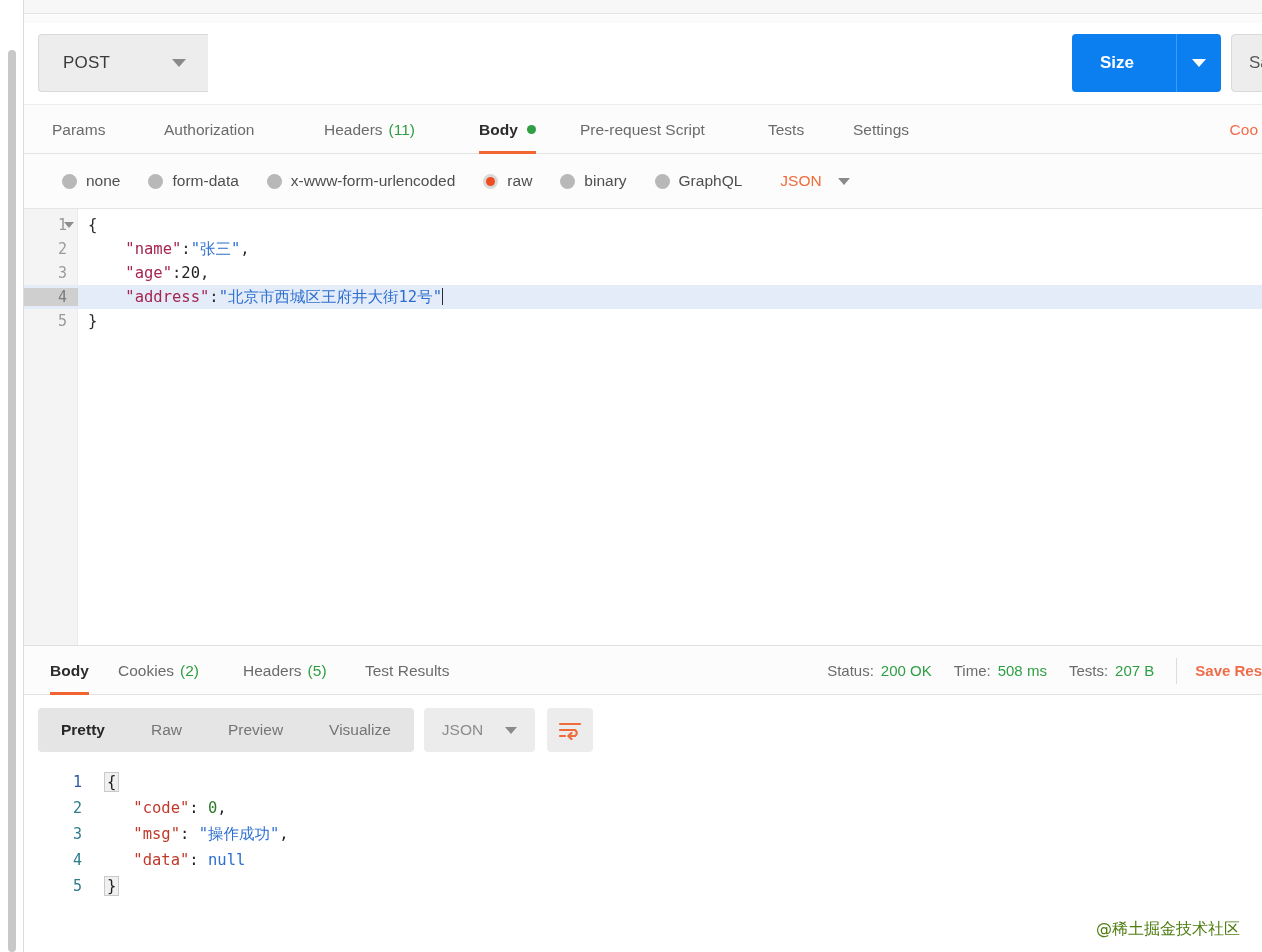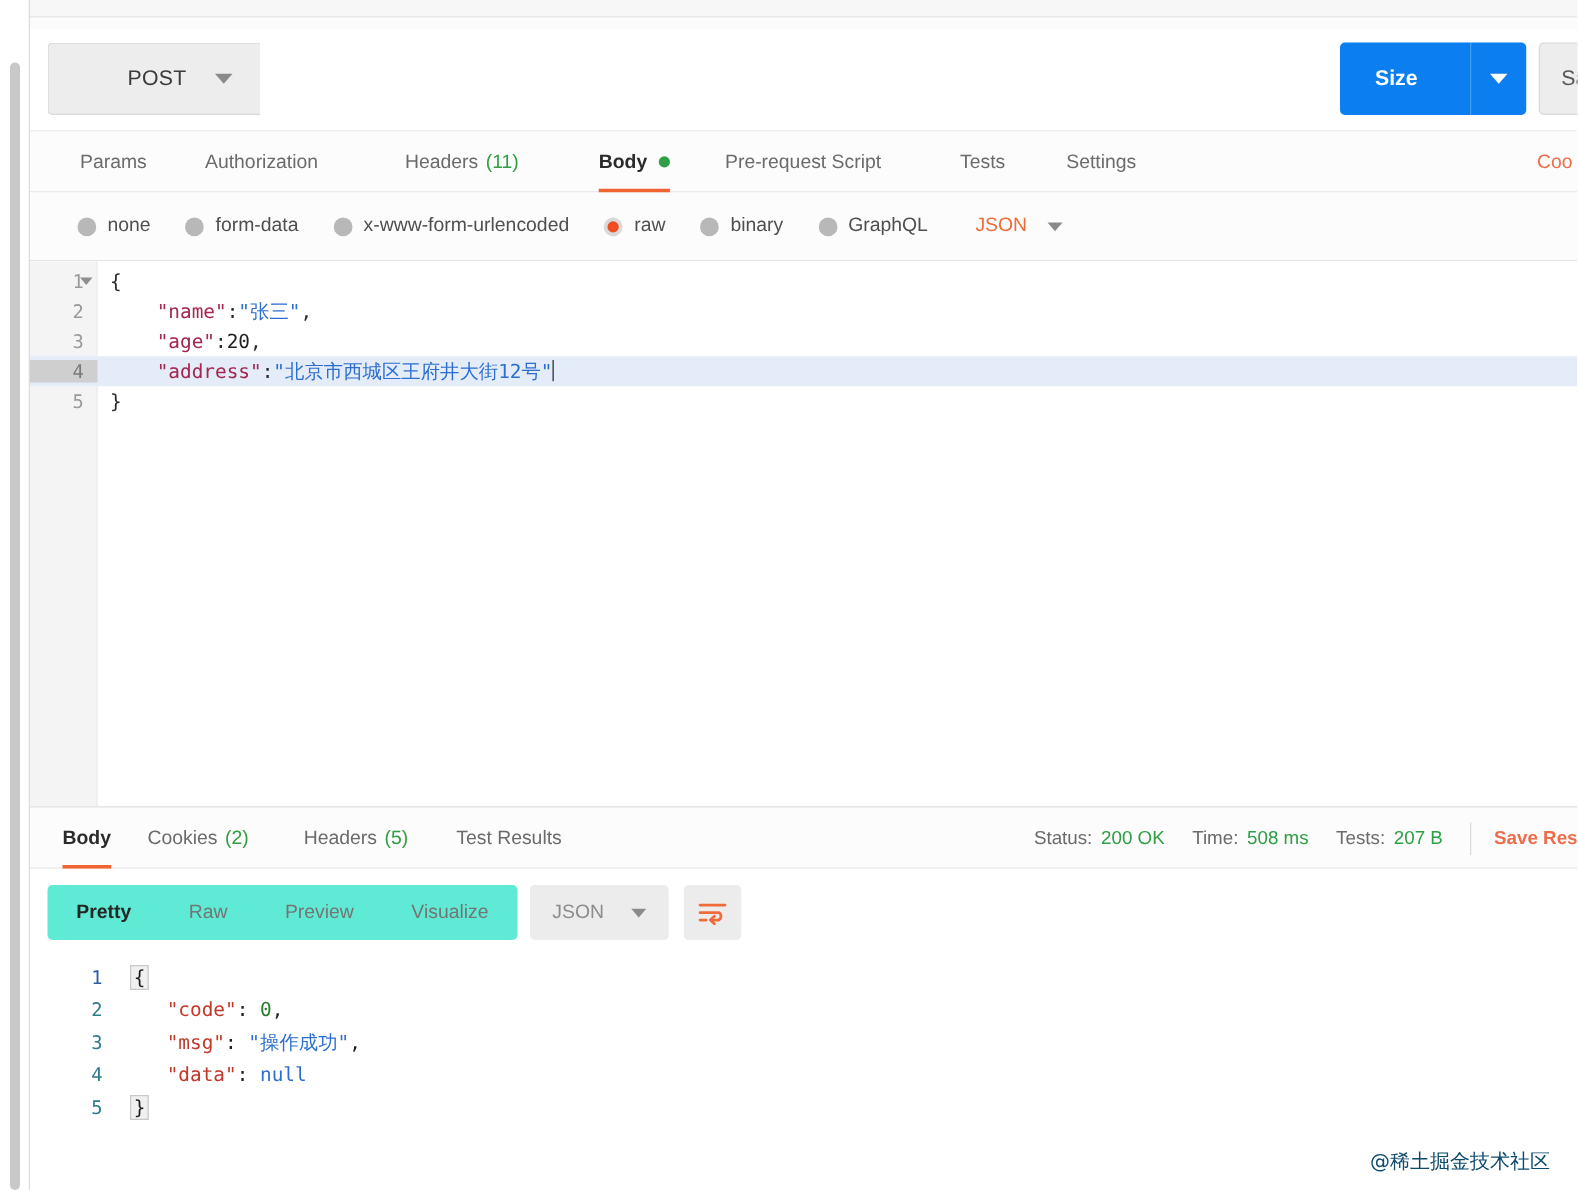--- a/index.html
+++ b/index.html
@@ -42,21 +42,21 @@
     position: absolute; left: 24px; top: 24px; right: 0; height: 80px;
     background: #ffffff;
   }
   .method-box {
     position: absolute; left: 14px; top: 10px;
     width: 170px; height: 58px;
     background: #ededed;
     border: 1px solid #d9d9d9;
     border-right: none;
     border-radius: 4px 0 0 4px;
-    display: flex; align-items: center; padding-left: 39px;
+    display: flex; align-items: center;
   }
   .method-label {
     margin-left: 24px; font-size: 17px; color: #3b3b3b; letter-spacing: .2px;
   }
   .method-caret {
     position: absolute; right: 22px; top: 50%; transform: translateY(-50%);
     width: 0; height: 0;
     border-left: 7px solid transparent;
     border-right: 7px solid transparent;
     border-top: 8px solid #8a8a8a;
@@ -231,21 +231,21 @@
   .save-resp { color: #ef6c4b; font-weight: bold; overflow: hidden; }
 
   
   .resp-toolbar {
     position: absolute; left: 24px; top: 695px; right: 0; height: 70px;
     background: #ffffff;
     display: flex; align-items: center;
   }
   .seg-group {
     margin-left: 14px; height: 44px;
-    background: #5eead4; border-radius: 4px;
+    background: #e5e5e5; border-radius: 4px;
     display: flex; align-items: center;
   }
   .seg {
     height: 44px; padding: 0 23px;
     display: flex; align-items: center;
     font-size: 15.5px; color: #757575;
   }
   .seg.active { color: #262626; font-weight: bold; }
   .fmt-group {
     margin-left: 10px; height: 44px;
@@ -279,21 +279,21 @@
   .r-str  { color: #2d6fd1; }
   .r-null { color: #2d6fd1; }
   .r-punct{ color: #1f1f1f; }
   .brace-box {
     display: inline-block;
     border: 1px solid #c9c9c9; background: #f0f0f0;
     padding: 0 2px; margin-left: 8px;
   }
   .watermark {
     position: absolute; right: 22px; bottom: 12px;
-    font-size: 16px; color: #0c4a6e;
+    font-size: 16px; color: #4d7c0f;
     font-family: "DejaVu Sans", sans-serif;
     white-space: nowrap;
   }
   .bottom-edge {
     position: absolute; left: 24px; bottom: 0; right: 0; height: 1px;
     background: #ffffff;
   }
 </style>
 </head>
 <body>
@@ -316,21 +316,21 @@
       <span class="send-sep"></span>
       <span class="send-caret"></span>
     </div>
     <div class="save-btn">
       <span class="save-label">Sa</span>
     </div>
   </div>
 
   <div class="req-tabs" id="req-tabs">
     <div class="cookies-link">Coo</div>
-  <div class="tab" style="left: 40px;">
+  <div class="tab" style="left: 28px;">
         <span>Params</span>
       </div>
       <div class="tab" style="left: 140px;">
         <span>Authorization</span>
       </div>
       <div class="tab" style="left: 300px;">
         <span>Headers</span>
         <span class="count">(11)</span>
       </div>
       <div class="tab active" style="left: 455px;">

